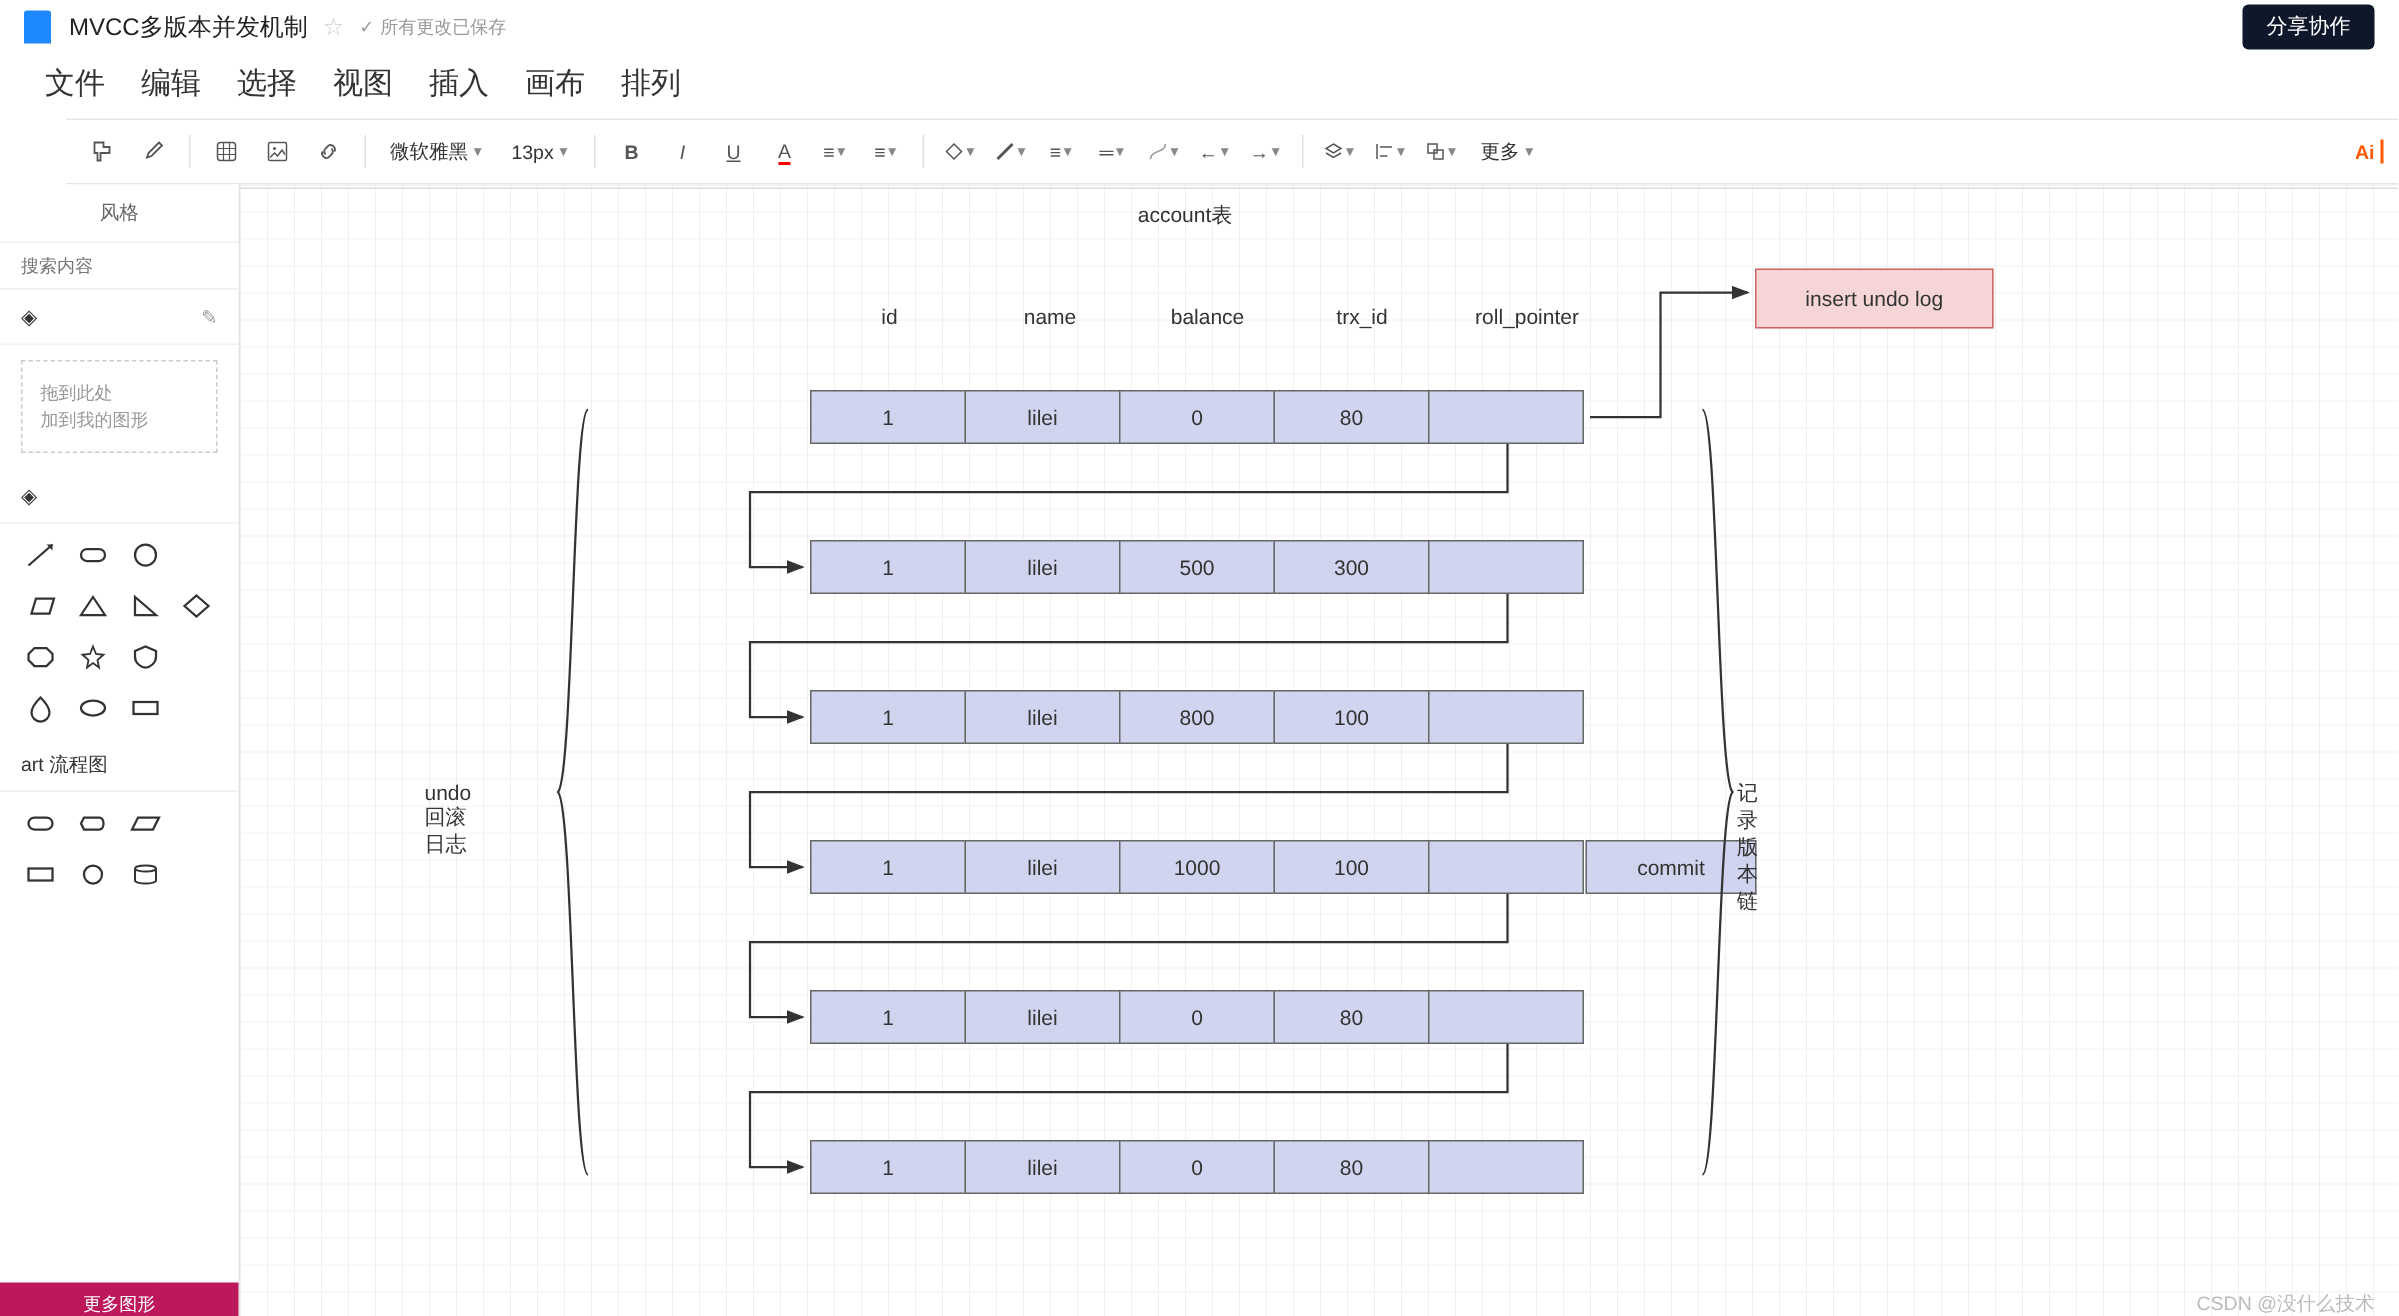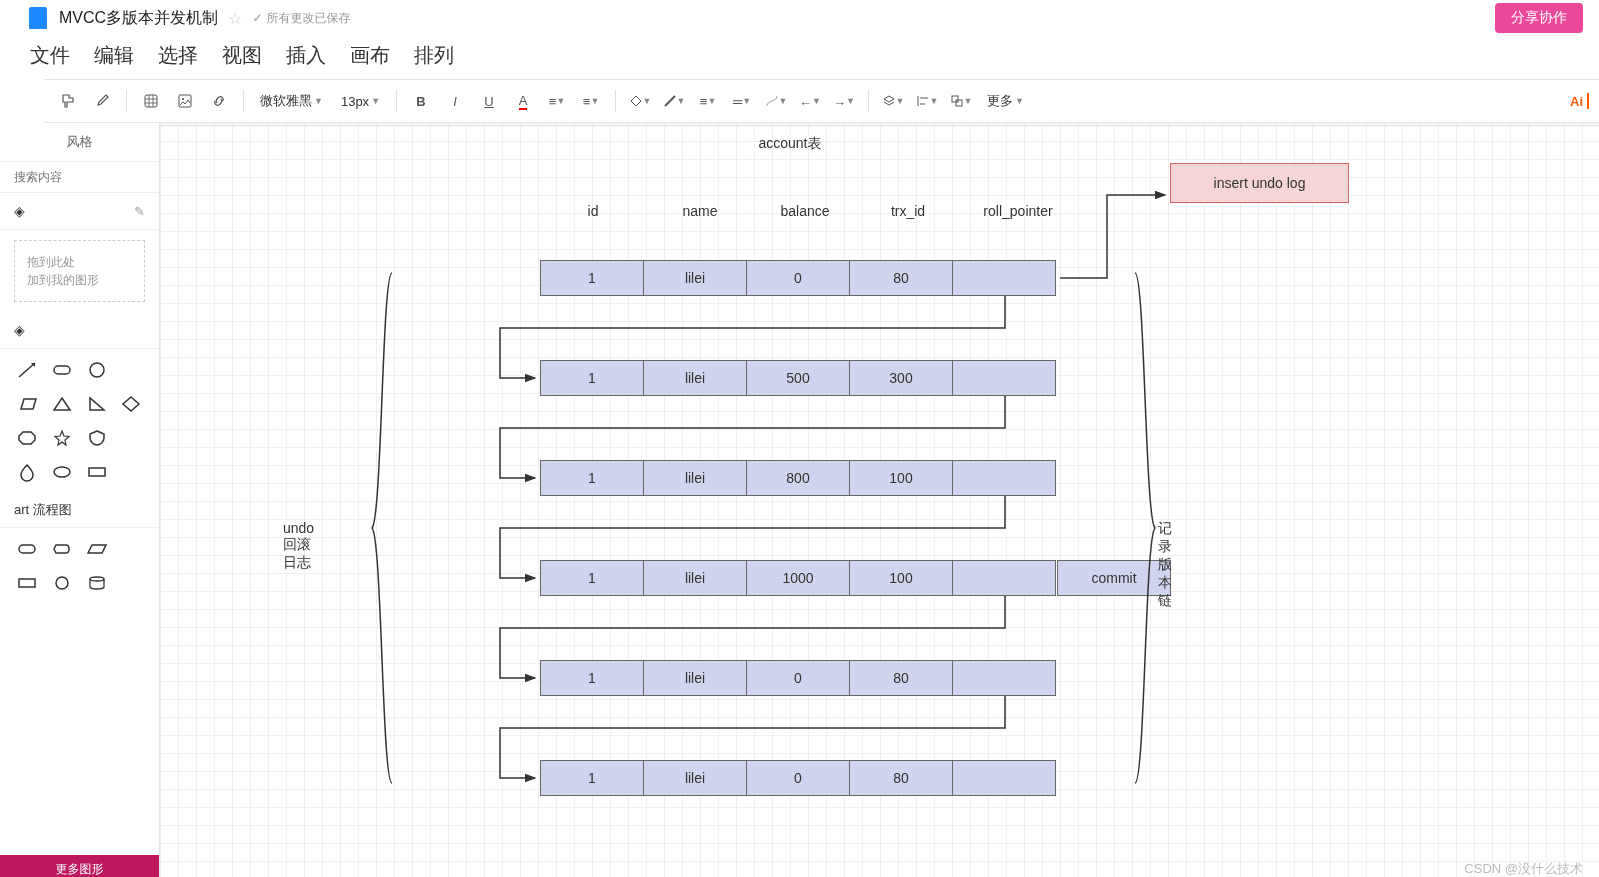--- a/index.html
+++ b/index.html
@@ -1,25 +1,25 @@
 <!DOCTYPE html>
 <html><head>
 <meta charset="utf-8">
 <style>
 * { margin: 0; padding: 0; box-sizing: border-box; }
 body { font-family: "Microsoft YaHei", sans-serif; font-size: 13px; color: #333; background: #fff; overflow: hidden; }
 
 
-.header { display: flex; align-items: center; padding: 6px 16px; height: 36px; margin-left: 13px; }
+.header { display: flex; align-items: center; padding: 6px 16px; height: 36px; }
 .logo { width: 18px; height: 22px; background: #1e88ff; border-radius: 2px 2px 0 0; margin-right: 12px; position: relative; }
 .title { font-size: 16px; font-weight: 500; color: #222; margin-right: 10px; }
 .star { color: #ccc; font-size: 16px; margin-right: 10px; cursor: pointer; }
 .save-status { display: flex; align-items: center; color: #999; font-size: 12px; }
 .save-status .check { color: #999; margin-right: 4px; }
-.share-btn { margin-left: auto; background: #ec4899; color: #fff; border: none; padding: 6px 16px; border-radius: 4px; font-size: 14px; cursor: pointer; }
+.share-btn { margin-left: auto; background: #0f172a; color: #fff; border: none; padding: 6px 16px; border-radius: 4px; font-size: 14px; cursor: pointer; }
 
 
 .menubar { display: flex; gap: 24px; padding: 6px 30px 10px; font-size: 20px; color: #333; }
 .menubar span { cursor: pointer; }
 
 
 .toolbar { display: flex; align-items: center; padding: 6px 10px; border-top: 1px solid #e5e5e5; border-bottom: 1px solid #e5e5e5; gap: 6px; height: 44px; margin-left: 44px; }
 .tool-btn { width: 28px; height: 28px; display: flex; align-items: center; justify-content: center; cursor: pointer; border-radius: 3px; color: #555; }
 .divider { width: 1px; height: 22px; background: #e0e0e0; margin: 0 4px; }
 .font-sel { display: flex; align-items: center; gap: 2px; padding: 0 6px; cursor: pointer; font-size: 13px; }
@@ -368,21 +368,21 @@
         <div class="cell" style="width:104px"></div>
       </div>
       <div class="row" style="left:380px;top:637px">
         <div class="cell" style="width:104px">1</div>
         <div class="cell" style="width:104px">lilei</div>
         <div class="cell" style="width:104px">0</div>
         <div class="cell" style="width:104px">80</div>
         <div class="cell" style="width:104px"></div>
       </div>
 
-      <div class="pink-box" style="left:1010px;top:40px;width:179px;height:40px">insert undo log</div>
+      <div class="pink-box" style="left:1010px;top:56px;width:159px;height:40px">insert undo log</div>
 
       <div class="commit-box" style="left:897px;top:437px;width:114px;height:36px">commit</div>
 
       <div class="label-txt" style="left:123px;top:397px">undo 回滚日志</div>
       <div class="label-txt" style="left:998px;top:397px">记录版本链</div>
 
       <svg class="connector" style="left:0;top:0" width="1200" height="700">
         <defs>
             <marker id="ah" markerWidth="8" markerHeight="8" refX="7" refY="3" orient="auto">
               <path d="M0,0 L8,3 L0,6 z" fill="#333"></path>

